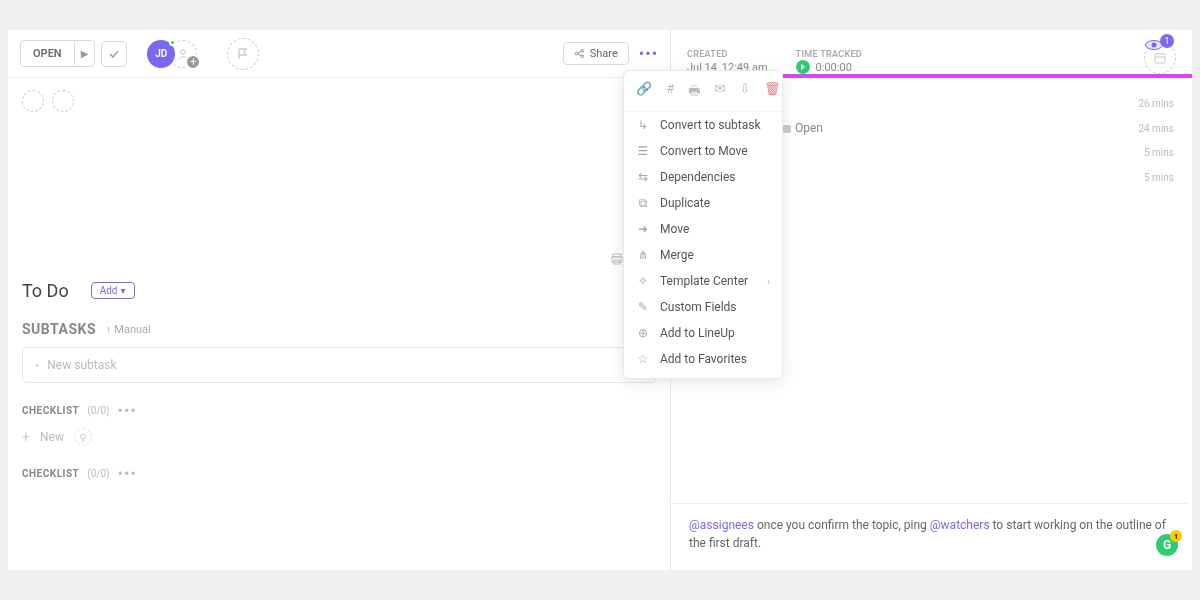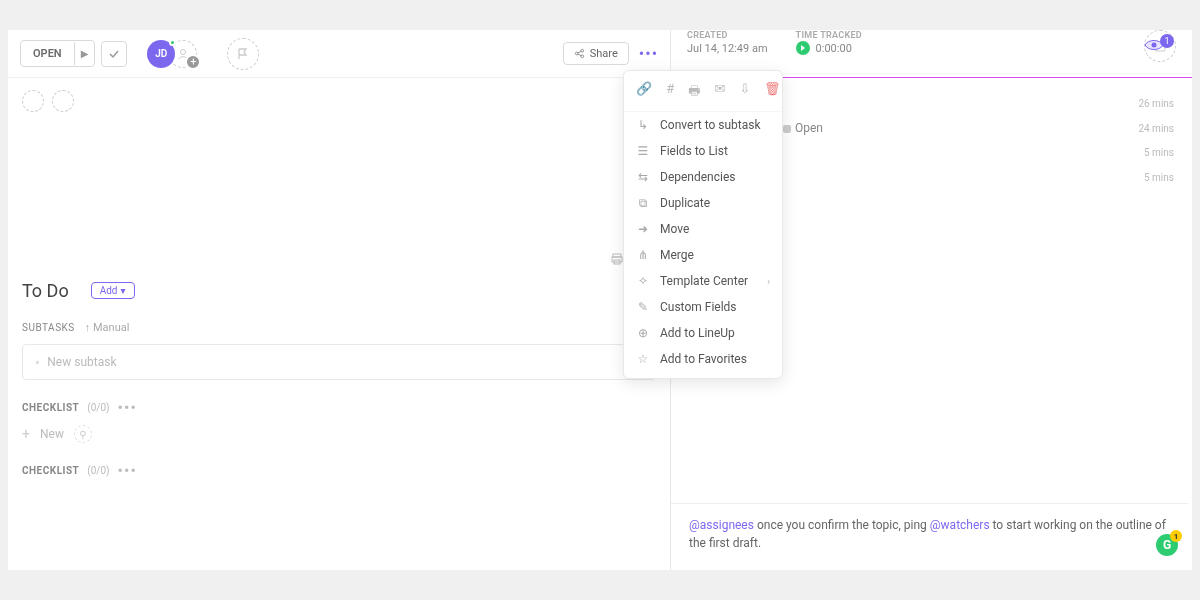--- a/index.html
+++ b/index.html
@@ -14,42 +14,42 @@
 .check-btn { border:1px solid #d9d9d9; border-radius:4px; width:26px; height:26px; display:flex; align-items:center; justify-content:center; margin-left:6px; color:#888;}
 .avatar-stack { display:flex; align-items:center; margin-left:20px; position:relative;}
 .avatar { width:28px; height:28px; border-radius:50%; background:#7b68ee; color:#fff; font-size:10px; font-weight:600; display:flex; align-items:center; justify-content:center; position:relative;}
 .avatar .status-dot { width:7px; height:7px; border-radius:50%; background:#2ecc71; border:2px solid #fff; position:absolute; top:-1px; right:-1px;}
 .dashed-circle { width:28px; height:28px; border-radius:50%; border:1.5px dashed #ccc; display:flex; align-items:center; justify-content:center; margin-left:-6px; background:#fff; color:#bbb;}
 .add-bubble { width:16px; height:16px; border-radius:50%; background:#999; color:#fff; font-size:11px; display:flex; align-items:center; justify-content:center; position:absolute; bottom:-2px; right:-4px; border:2px solid #fff;}
 .flag-holder { width:32px; height:32px; border-radius:50%; border:1.5px dashed #ccc; display:flex; align-items:center; justify-content:center; margin-left:30px; color:#bbb;}
 .topbar-right { margin-left:auto; display:flex; align-items:center; gap:10px;}
 .share-btn { border:1px solid #d9d9d9; border-radius:4px; padding:4px 10px; font-size:11px; color:#666; display:flex; align-items:center; gap:5px;}
 .dots-btn { color:#7b68ee; font-size:16px; letter-spacing:1px; cursor:pointer;}
-.right-top { height:48px; display:flex; align-items:flex-start; padding:0 16px; border-bottom:1px solid #d946ef; gap:28px;}
+.right-top { height:48px; display:flex; align-items:flex-end; padding:0 16px; border-bottom:4px solid #d946ef; gap:28px;}
 .meta-block { display:flex; flex-direction:column; }
 .meta-label { font-size:9px; color:#aaa; font-weight:600; letter-spacing:0.3px;}
 .meta-value { font-size:11px; color:#888; margin-top:2px;}
 .tracked-row { display:flex; align-items:center; gap:6px;}
 .play-dot { width:14px; height:14px; border-radius:50%; background:#2ecc71; display:flex; align-items:center; justify-content:center;}
 .play-dot::after { content:''; border-left:4px solid #fff; border-top:3px solid transparent; border-bottom:3px solid transparent; margin-left:1px;}
 .cal-holder { width:32px; height:32px; border-radius:50%; border:1.5px dashed #ccc; display:flex; align-items:center; justify-content:center; color:#bbb; margin-left:auto;}
 .eye-badge { position:absolute; right:18px; top:8px; display:flex; align-items:center;}
 .eye-badge .eye { color:#7b68ee; font-size:18px;}
 .eye-badge .count { background:#7b68ee; color:#fff; border-radius:50%; width:14px; height:14px; font-size:9px; display:flex; align-items:center; justify-content:center; margin-left:-4px; margin-top:-8px;}
 .crumb-row { display:flex; gap:8px; padding:12px 14px 0 14px;}
 .crumb-circle { width:22px; height:22px; border-radius:50%; border:1.5px dashed #ccc;}
 .title { font-size:24px; color:#333; padding:14px 14px 8px 14px; font-weight:400;}
 .desc-ph { font-size:12px; color:#bbb; padding:0 16px; }
 .mini-tools { display:flex; gap:12px; justify-content:flex-end; padding:0 20px 8px 0; color:#bbb;}
 .todo-row { display:flex; align-items:center; padding:6px 14px; gap:22px;}
 .todo-title { font-size:18px; color:#444;}
 .add-pill { border:1px solid #7b68ee; color:#7b68ee; border-radius:4px; font-size:10px; padding:2px 8px; display:flex; align-items:center; gap:3px;}
 .mine { margin-left:auto; font-size:11px; color:#999;}
 .sub-hdr { display:flex; align-items:center; gap:10px; padding:14px 14px 6px 14px;}
-.sub-lbl { font-size:10px; font-weight:400; color:#888; letter-spacing:0.5px;}
+.sub-lbl { font-size:14px; font-weight:700; color:#888; letter-spacing:0.5px;}
 .sub-sort { font-size:11px; color:#aaa;}
 .new-subtask { margin:4px 14px; border:1px solid #e8e8e8; border-radius:4px; padding:10px 12px; font-size:12px; color:#bbb; display:flex; align-items:center; gap:8px;}
 .chk-block { padding:14px 14px 4px 14px; display:flex; align-items:center; gap:8px;}
 .chk-title { font-size:10px; font-weight:700; color:#888; letter-spacing:0.5px;}
 .chk-count { font-size:10px; color:#bbb;}
 .chk-dots { color:#bbb; letter-spacing:1px;}
 .chk-new { padding:4px 14px; display:flex; align-items:center; gap:10px; color:#bbb; font-size:12px;}
 .plus { color:#ccc; font-size:14px;}
 .tiny-circle { width:18px; height:18px; border-radius:50%; border:1.5px dashed #ddd; display:flex; align-items:center; justify-content:center; font-size:10px; color:#ccc;}
 
@@ -253,21 +253,21 @@
     <span>✉</span>
     <span>⇩</span>
     <span class="del">🗑</span>
   </div>
   <div class="dd-item">
       <span class="ic">↳</span>
       <span>Convert to subtask</span>
     </div>
   <div class="dd-item">
       <span class="ic">☰</span>
-      <span>Fields to List</span>
+      <span>Convert to Move</span>
     </div>
   <div class="dd-item">
       <span class="ic">⇆</span>
       <span>Dependencies</span>
     </div>
   <div class="dd-item">
       <span class="ic">⧉</span>
       <span>Duplicate</span>
     </div>
   <div class="dd-item">

